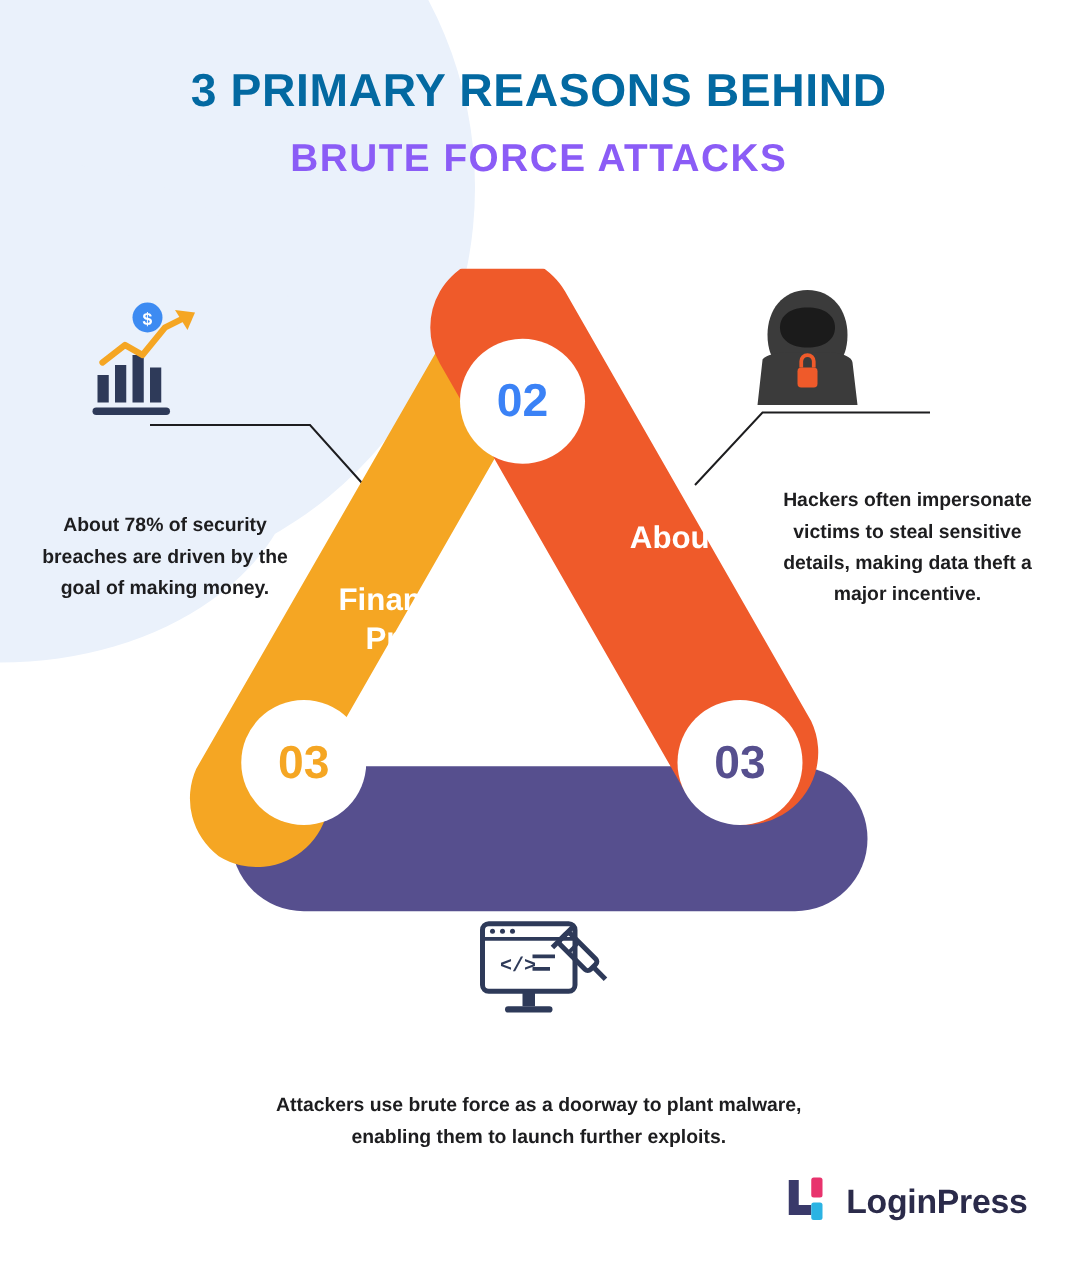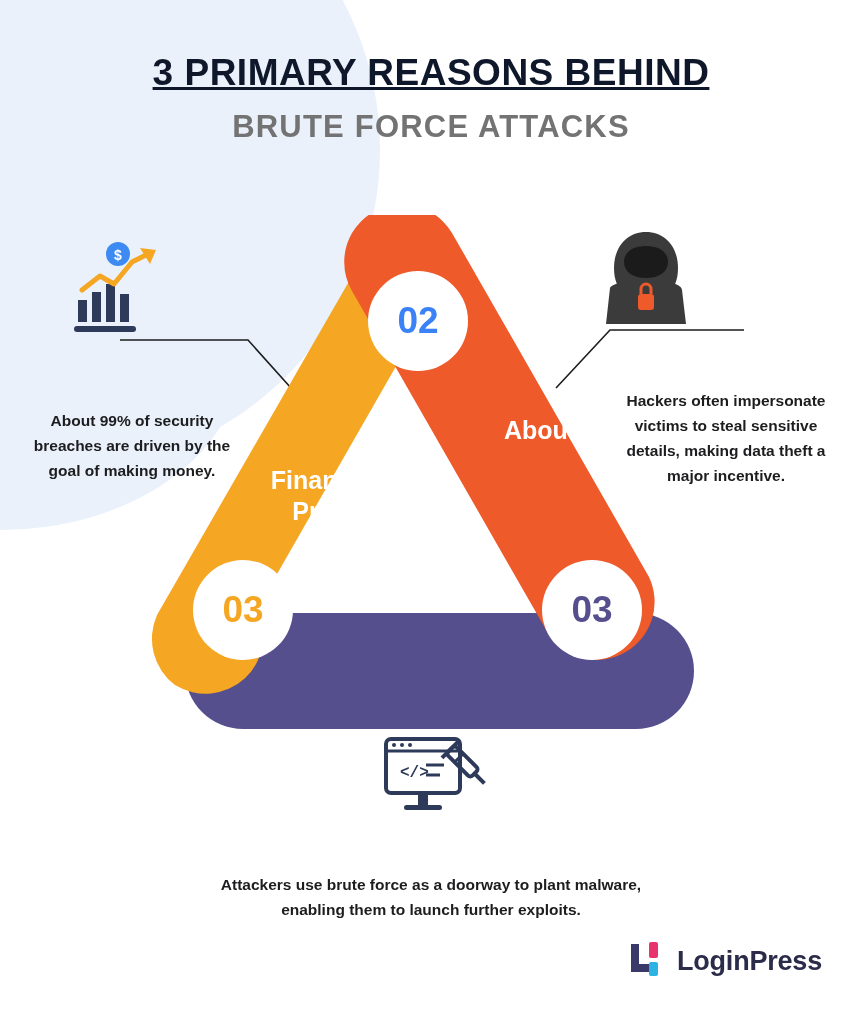--- a/index.html
+++ b/index.html
@@ -51,30 +51,29 @@
     position: absolute;
     top: 52px;
     left: 0;
     width: 862px;
     text-align: center;
   }
   .title-main {
     font-size: 37px;
     font-weight: bold;
     letter-spacing: 0.5px;
-    color: #0f172a;
+    color: #0369a1;
     line-height: 1.15;
-    text-decoration: underline;
   }
   .title-sub {
     margin-top: 14px;
     font-size: 31px;
     font-weight: bold;
     letter-spacing: 1.2px;
-    color: #737373;
+    color: #8b5cf6;
   }
 
   
   .triangle-area {
     position: absolute;
     left: 130px;
     top: 215px;
     width: 570px;
     height: 520px;
   }
@@ -306,21 +305,21 @@
         <rect x="22" y="70" width="38" height="5" rx="2.5" fill="#2e3a59"></rect>
         <g transform="rotate(-45 84 30)">
           <rect x="78" y="8" width="12" height="34" rx="3" fill="none" stroke="#2e3a59" stroke-width="4"></rect>
           <line x1="84" y1="42" x2="84" y2="56" stroke="#2e3a59" stroke-width="4"></line>
           <line x1="72" y1="8" x2="96" y2="8" stroke="#2e3a59" stroke-width="4"></line>
           <line x1="78" y1="20" x2="90" y2="20" stroke="#2e3a59" stroke-width="3"></line>
         </g>
       </svg>
     </div>
 
-    <div class="side-text text-left">About 99% of security breaches are driven by the goal of making money.</div>
+    <div class="side-text text-left">About 78% of security breaches are driven by the goal of making money.</div>
     <div class="side-text text-right">Hackers often impersonate victims to steal sensitive details, making data theft a major incentive.</div>
     <div class="side-text text-bottom">Attackers use brute force as a doorway to plant malware, enabling them to launch further exploits.</div>
 
     <div class="logo">
       <div class="logo-mark">
         <svg width="42" height="42" viewBox="0 0 42 42">
           <path d="M6 4 L6 32 L24 32 L24 24 L14 24 L14 4 Z" fill="#3a3a6a"></path>
           <rect x="24" y="2" width="9" height="16" rx="2" fill="#e8336d"></rect>
           <rect x="24" y="22" width="9" height="14" rx="2" fill="#2bb3e3"></rect>
         </svg>

